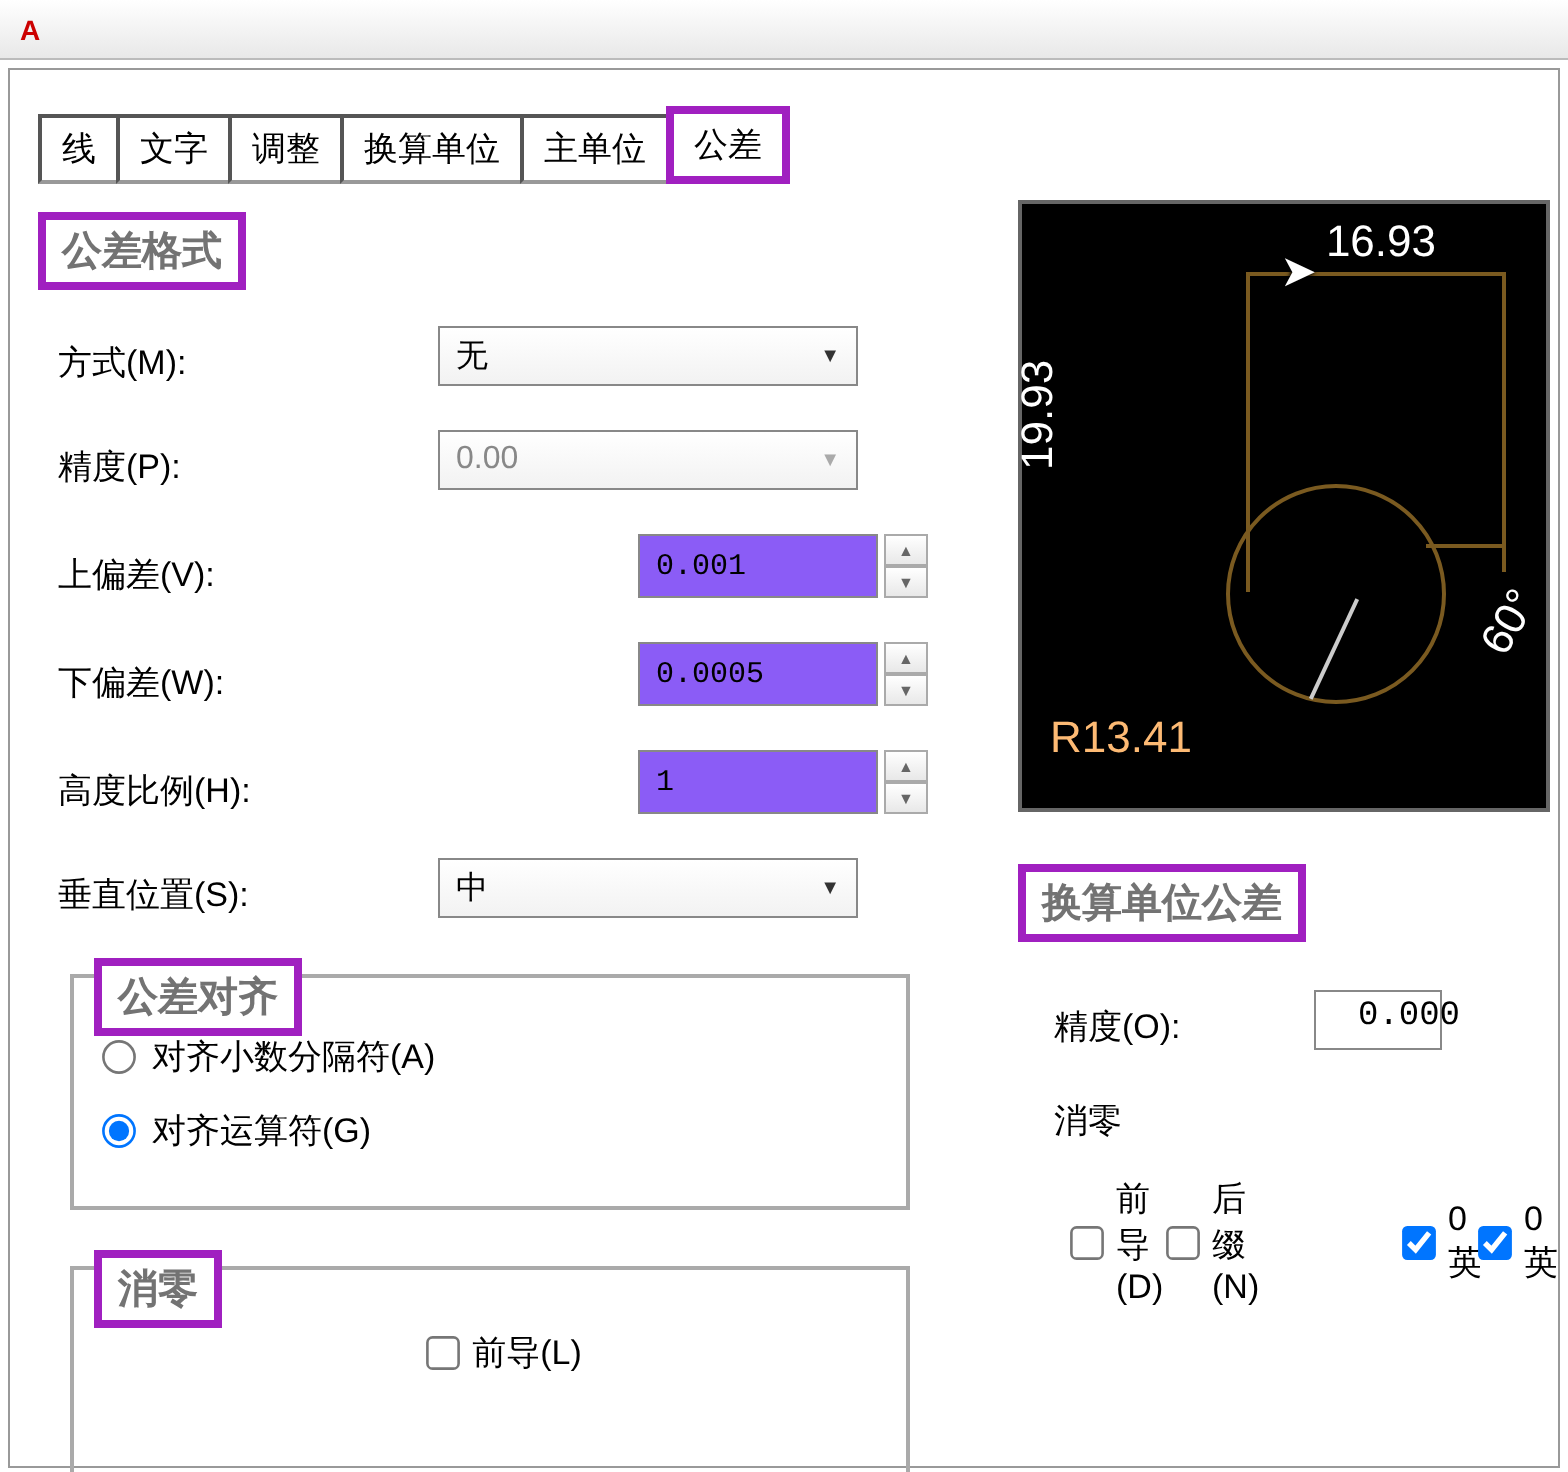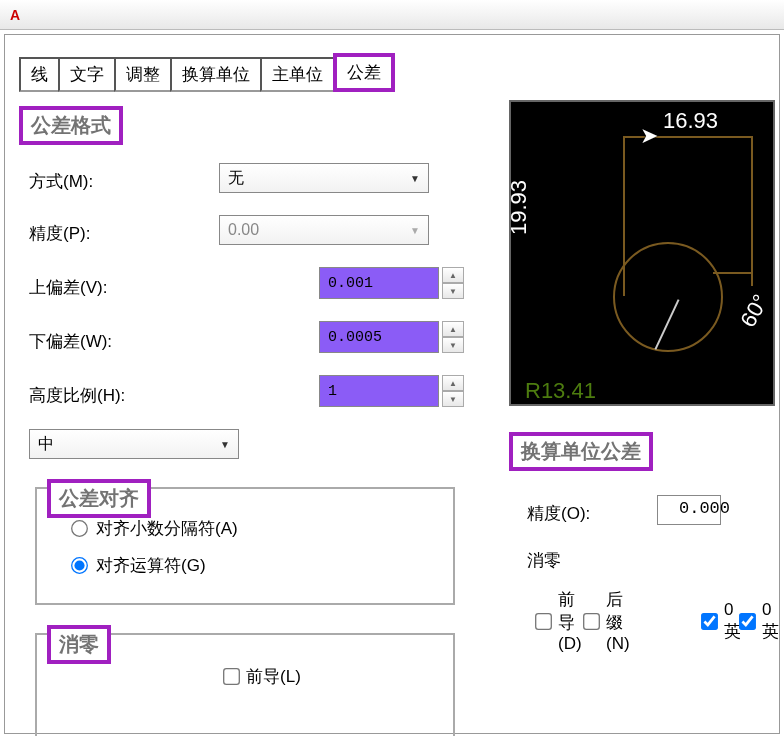--- a/index.html
+++ b/index.html
@@ -129,21 +129,21 @@
       background: linear-gradient(#fff, #e8e8e8);
       font-size: 8px;
       display: flex;
       align-items: center; justify-content: center;
       cursor: pointer;
       color: #666;
     }
     .group-box {
       border: 2px solid #aaa;
       margin: 28px 0 0 16px;
-      padding: 20px 12px 12px 28px;
+      padding: 20px 12px 12px 8px;
       position: relative;
       width: 420px;
     }
     .group-title {
       position: absolute;
       top: -16px;
       left: 10px;
       background: #fff;
     }
     .radio-row, .check-row {
@@ -158,21 +158,21 @@
       height: 306px;
       background: #000;
       border: 2px solid #666;
       position: relative;
       color: #ddd;
       font-family: Liberation Sans, sans-serif;
       font-size: 22px;
     }
     .dim-top { position: absolute; top: 6px; right: 55px; color: #fff; }
     .dim-left { position: absolute; top: 120px; left: 8px; color: #fff; transform: rotate(-90deg); transform-origin: left center; }
-    .dim-r { position: absolute; bottom: 0; left: 14px; color: #4d7c0f; }
+    .dim-r { position: absolute; bottom: 22px; left: 14px; color: #fdba74; }
     .dim-ang { position: absolute; bottom: 80px; right: 2px; color: #fff; transform: rotate(-60deg); }
     .shape-line { position: absolute; background: #7a5a20; }
     .circle { position: absolute; border: 2px solid #7a5a20; border-radius: 50%; }
     .leader { position: absolute; width: 2px; height: 55px; background: #ccc; transform: rotate(25deg); }
     .sub-section {
       margin-top: 20px;
     }
     .sub-row {
       display: flex;
       align-items: flex-end;
@@ -294,20 +294,21 @@
         <div class="spinner-wrap">
           <div class="spinner-field">1</div>
           <div class="spinner-btns">
             <div class="spinner-btn">▲</div>
             <div class="spinner-btn">▼</div>
           </div>
         </div>
       </div>
 
       <div class="form-row">
+        <div class="form-label">垂直位置(S):</div>
         <div class="combo">
           <span>中</span>
           <span class="caret">▼</span>
         </div>
       </div>
 
       <div class="group-box">
         <div class="group-title section-hdr">公差对齐</div>
         <div class="radio-row">
           <input type="radio" name="align" style="">

